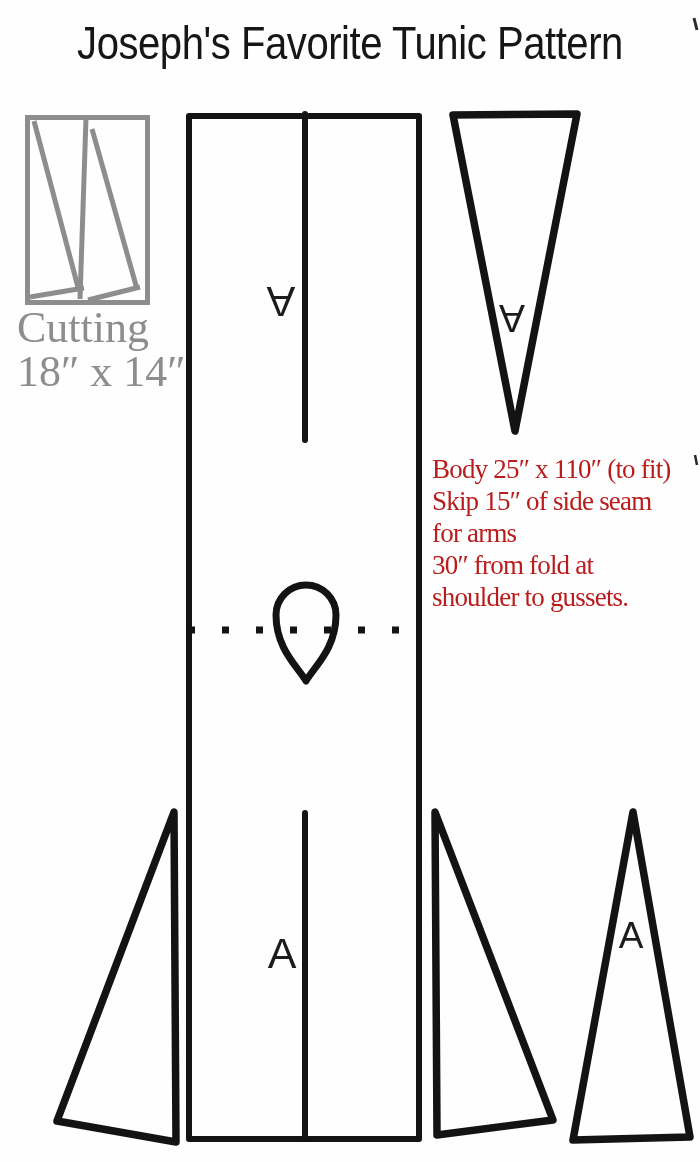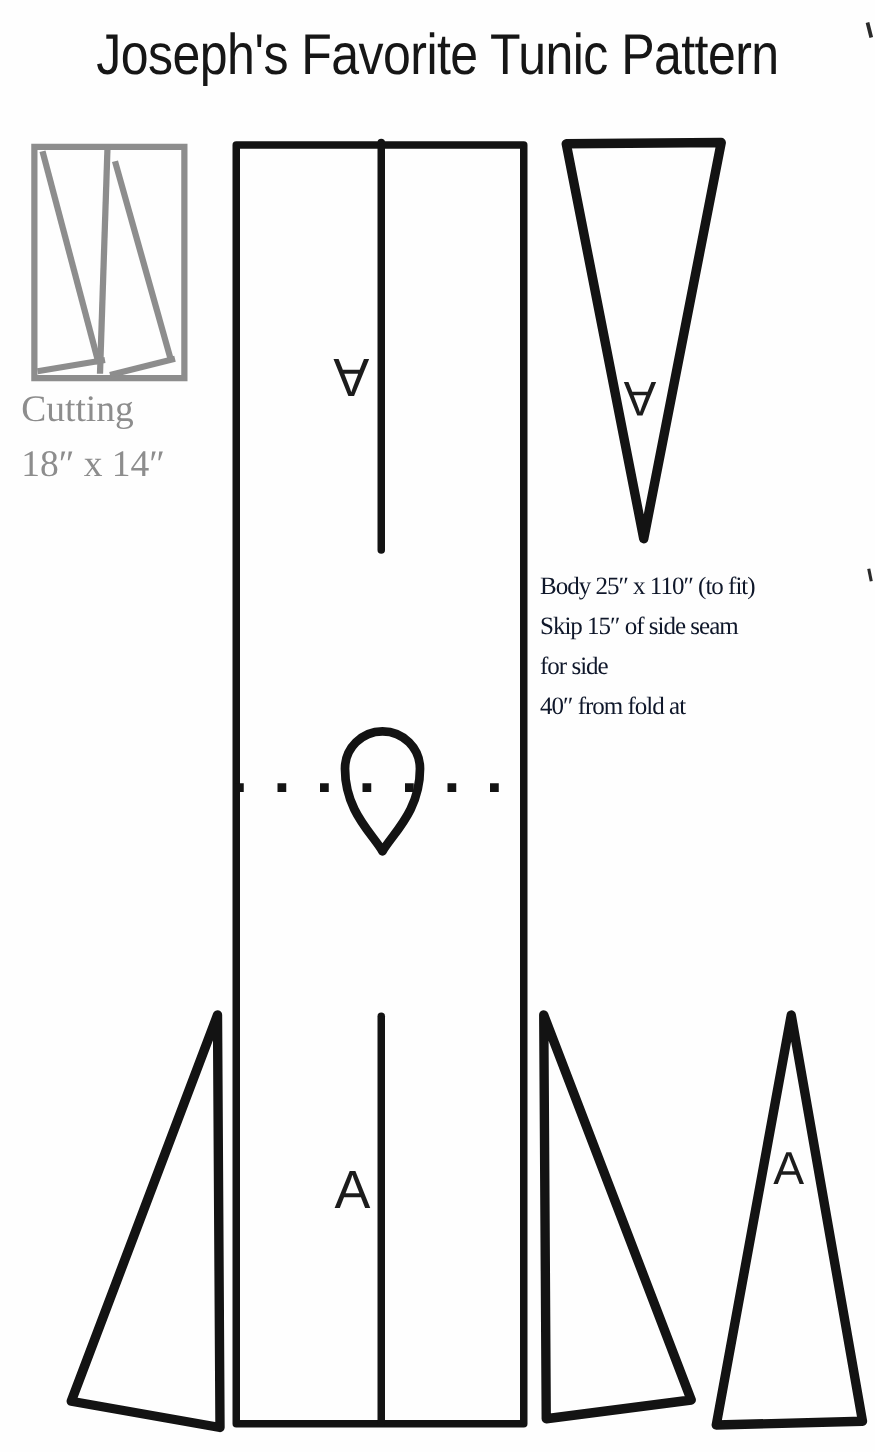--- a/index.html
+++ b/index.html
@@ -20,31 +20,31 @@
     transform-origin:50% 50%;
     white-space:nowrap;
     letter-spacing:-0.5px;
   }
   
   svg.art{position:absolute;left:0;top:0;}
   
   .gusset-caption{
     position:absolute;left:17px;top:306px;
     font-family:"Liberation Serif",serif;
-    font-size:30px;line-height:44px;
+    font-size:44px;line-height:44px;
     color:#8d8d8d;
     white-space:nowrap;
   }
   
   .instructions{
     position:absolute;left:432px;top:453px;
     font-family:"Liberation Serif",serif;
-    font-size:20px;line-height:32px;
+    font-size:27px;line-height:32px;
     letter-spacing:-0.8px;
-    color:#0f172a;
+    color:#b91c1c;
     white-space:nowrap;
   }
   
   .marker{
     position:absolute;
     color:#1c1c1c;
     font-family:"Liberation Sans",sans-serif;
     transform:translate(-50%,-50%);
     line-height:1;
   }
@@ -94,22 +94,23 @@
   </svg>
 
   <div class="gusset-caption">
     <div>Cutting</div>
     <div>18″ x 14″</div>
   </div>
 
   <div class="instructions">
     <div>Body 25″ x 110″ (to fit)</div>
     <div>Skip 15″ of side seam</div>
-    <div>for side</div>
-    <div>40″ from fold at</div>
+    <div>for arms</div>
+    <div>30″ from fold at</div>
+    <div>shoulder to gussets.</div>
   </div>
 
   <div class="marker flip m-body-top">A</div>
   <div class="marker flip m-sleeve">A</div>
   <div class="marker m-body-bottom">A</div>
   <div class="marker m-gusset">A</div>
 
 </div>
 
 </body></html>

